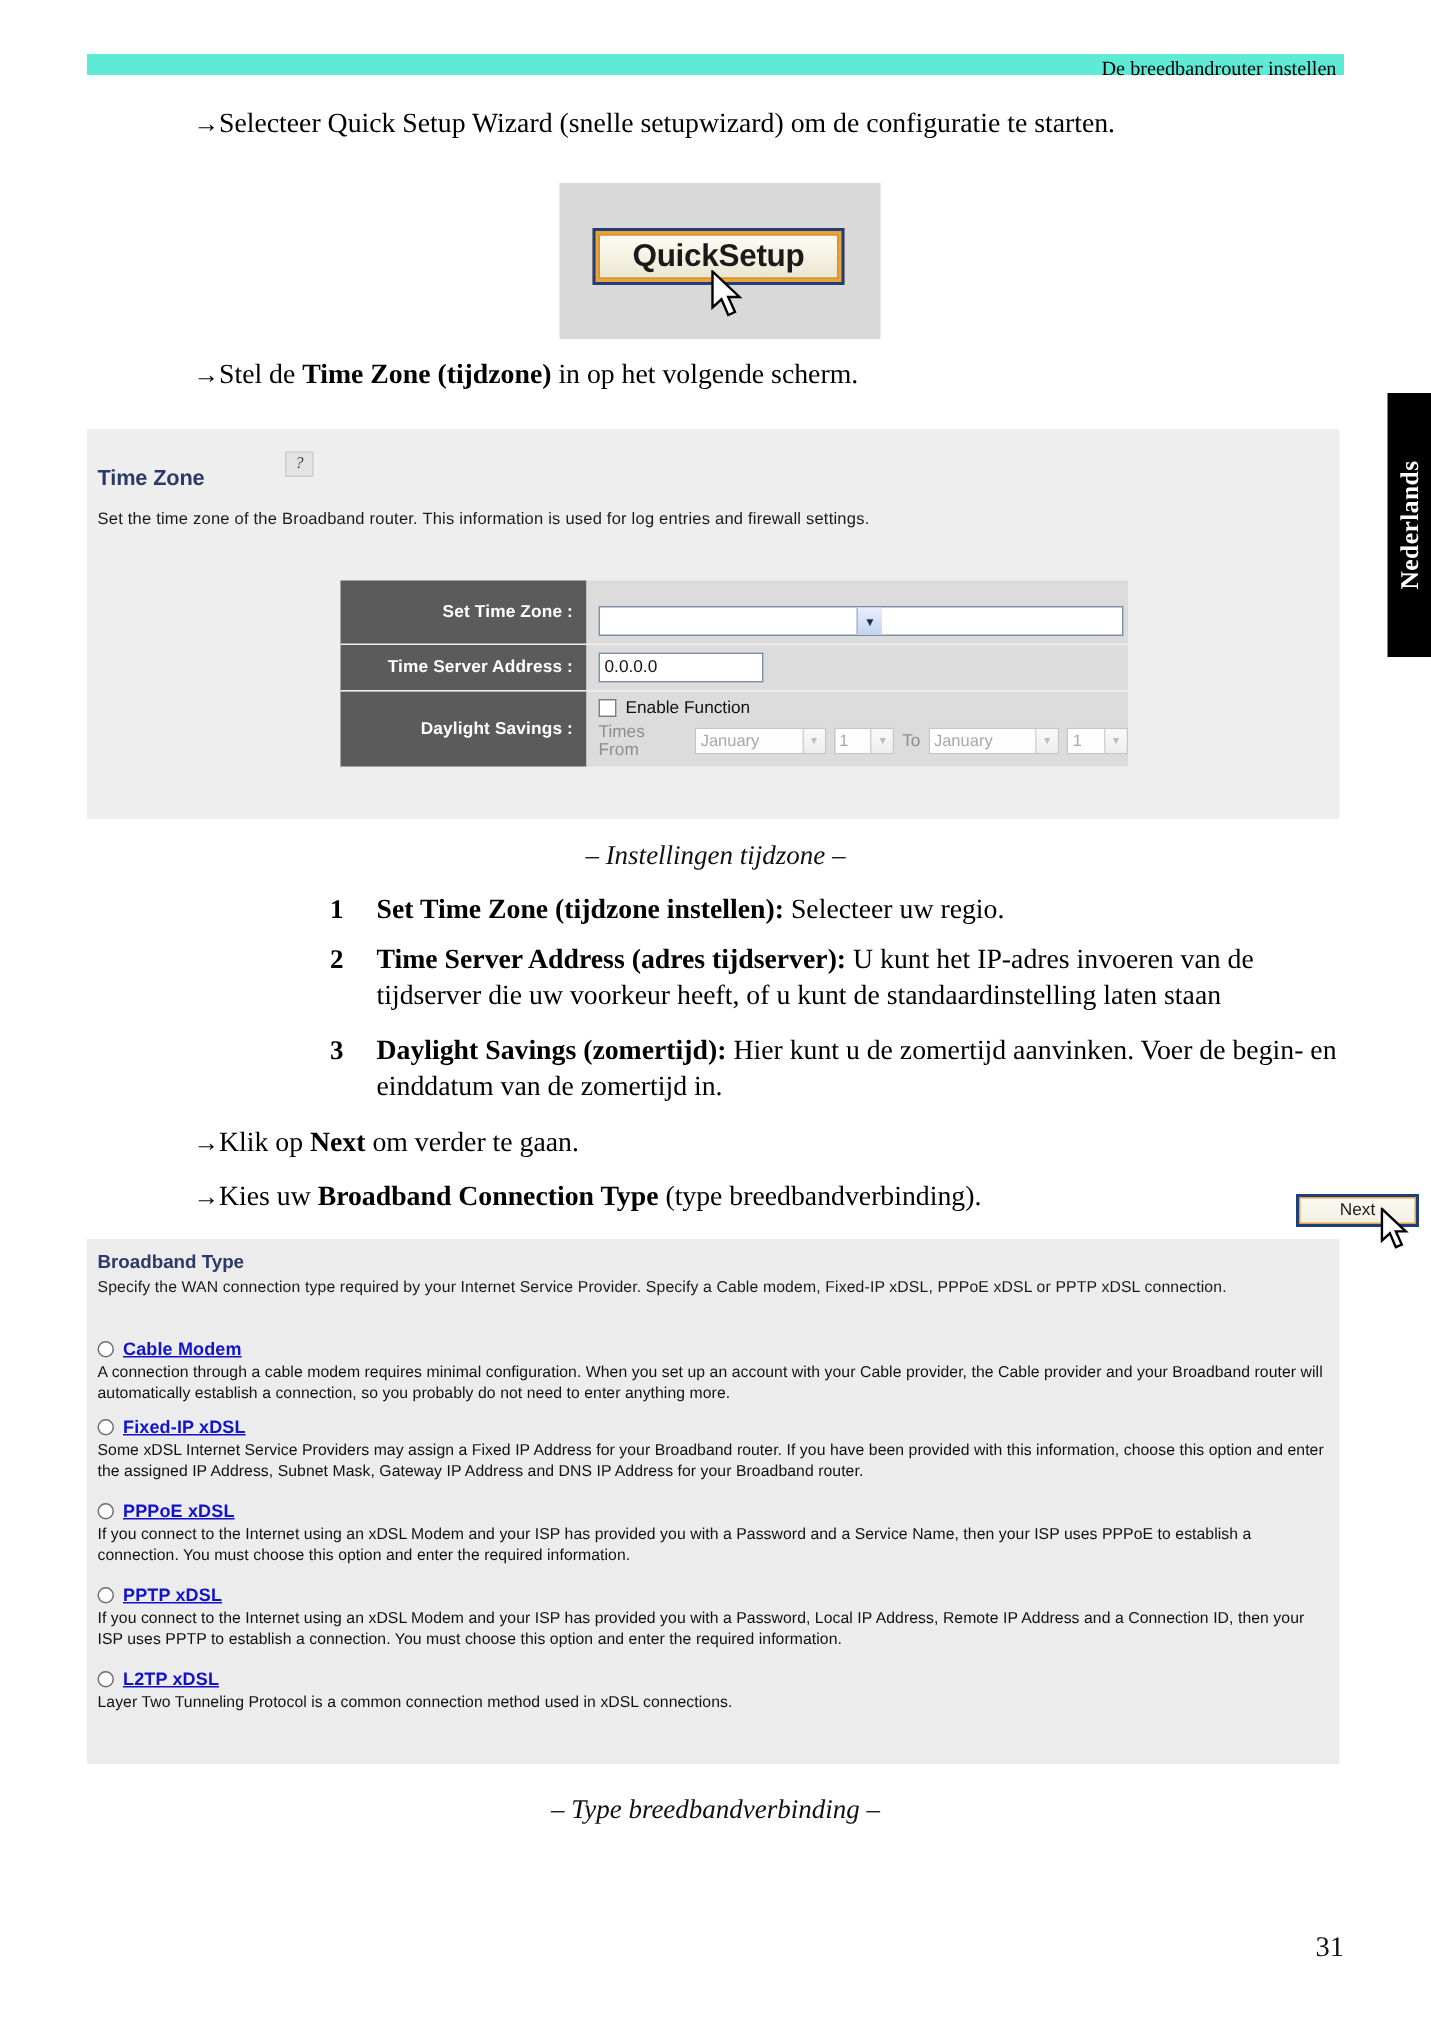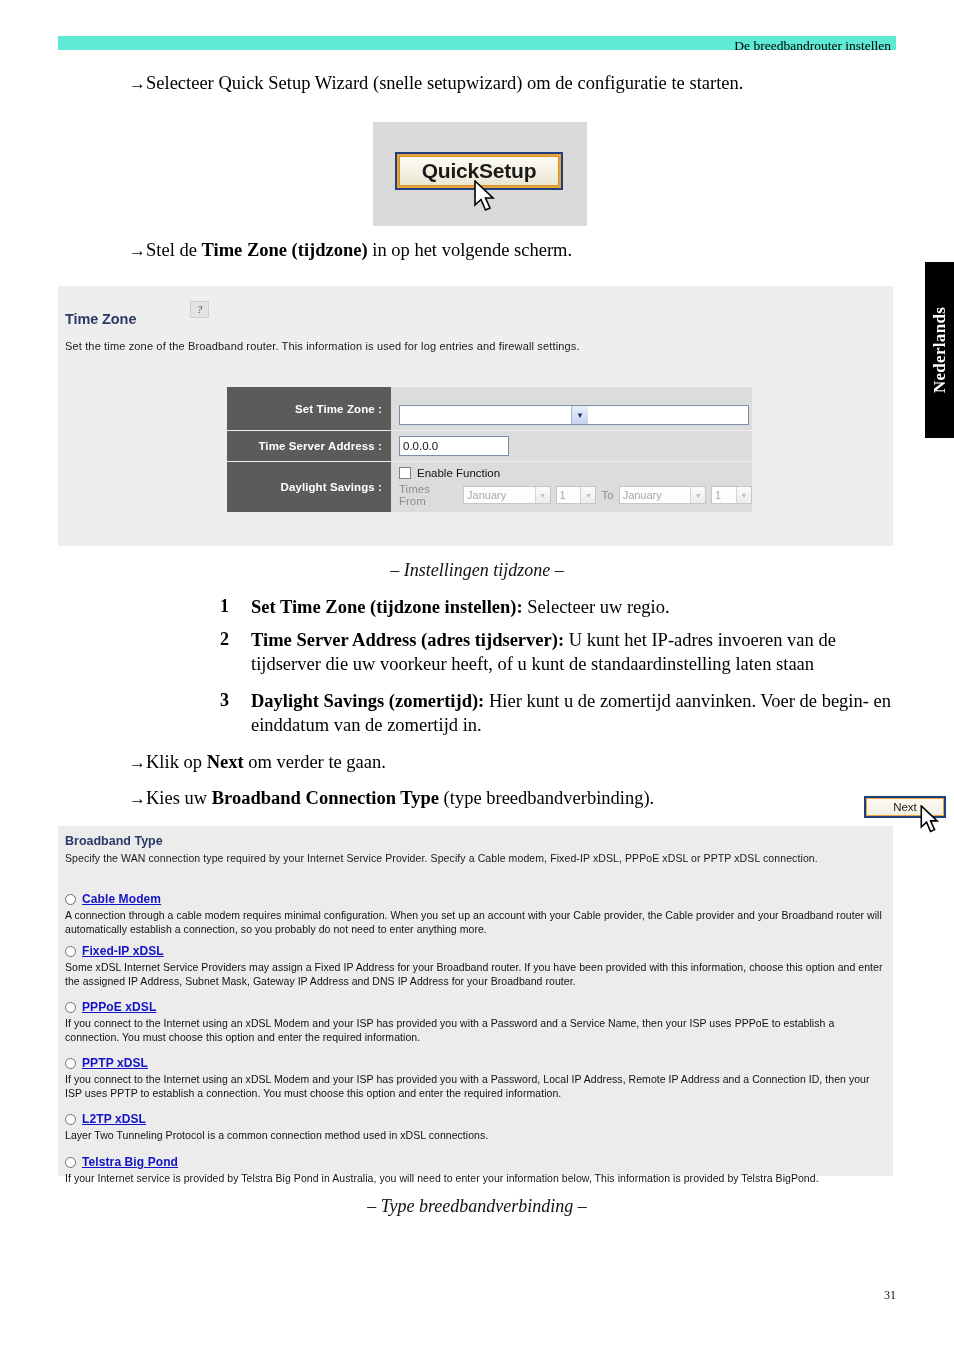--- a/index.html
+++ b/index.html
@@ -352,21 +352,21 @@
     letter-spacing: 0.05px;
     max-width: 820px;
   }
 
   
   .page-number {
     position: absolute;
     right: 58px;
     top: 1288px;
     font-family: "Liberation Serif", serif;
-    font-size: 12px;
+    font-size: 19px;
     color: #111;
   }
 </style>
 </head>
 <body>
 
 <div class="page-header">
   <div class="page-header-text">De breedbandrouter instellen</div>
 </div>
 
@@ -517,24 +517,17 @@
   </div>
 
   <div class="bb-option" style="top:270px;">
     <div class="bb-option-head">
       <span class="bb-radio"></span>
       <span class="bb-link">L2TP xDSL</span>
     </div>
     <div class="bb-body">Layer Two Tunneling Protocol is a common connection method used in xDSL connections.</div>
   </div>
 
-  <div class="bb-option" style="top:313px;">
-    <div class="bb-option-head">
-      <span class="bb-radio"></span>
-      <span class="bb-link">Telstra Big Pond</span>
-    </div>
-    <div class="bb-body">If your Internet service is provided by Telstra Big Pond in Australia, you will need to enter your information below, This information is provided by Telstra BigPond.</div>
-  </div>
 </div>
 
 <div class="figure-caption" style="top:1196px;">– Type breedbandverbinding –</div>
 
 <div class="page-number">31</div>
 
 </body></html>

